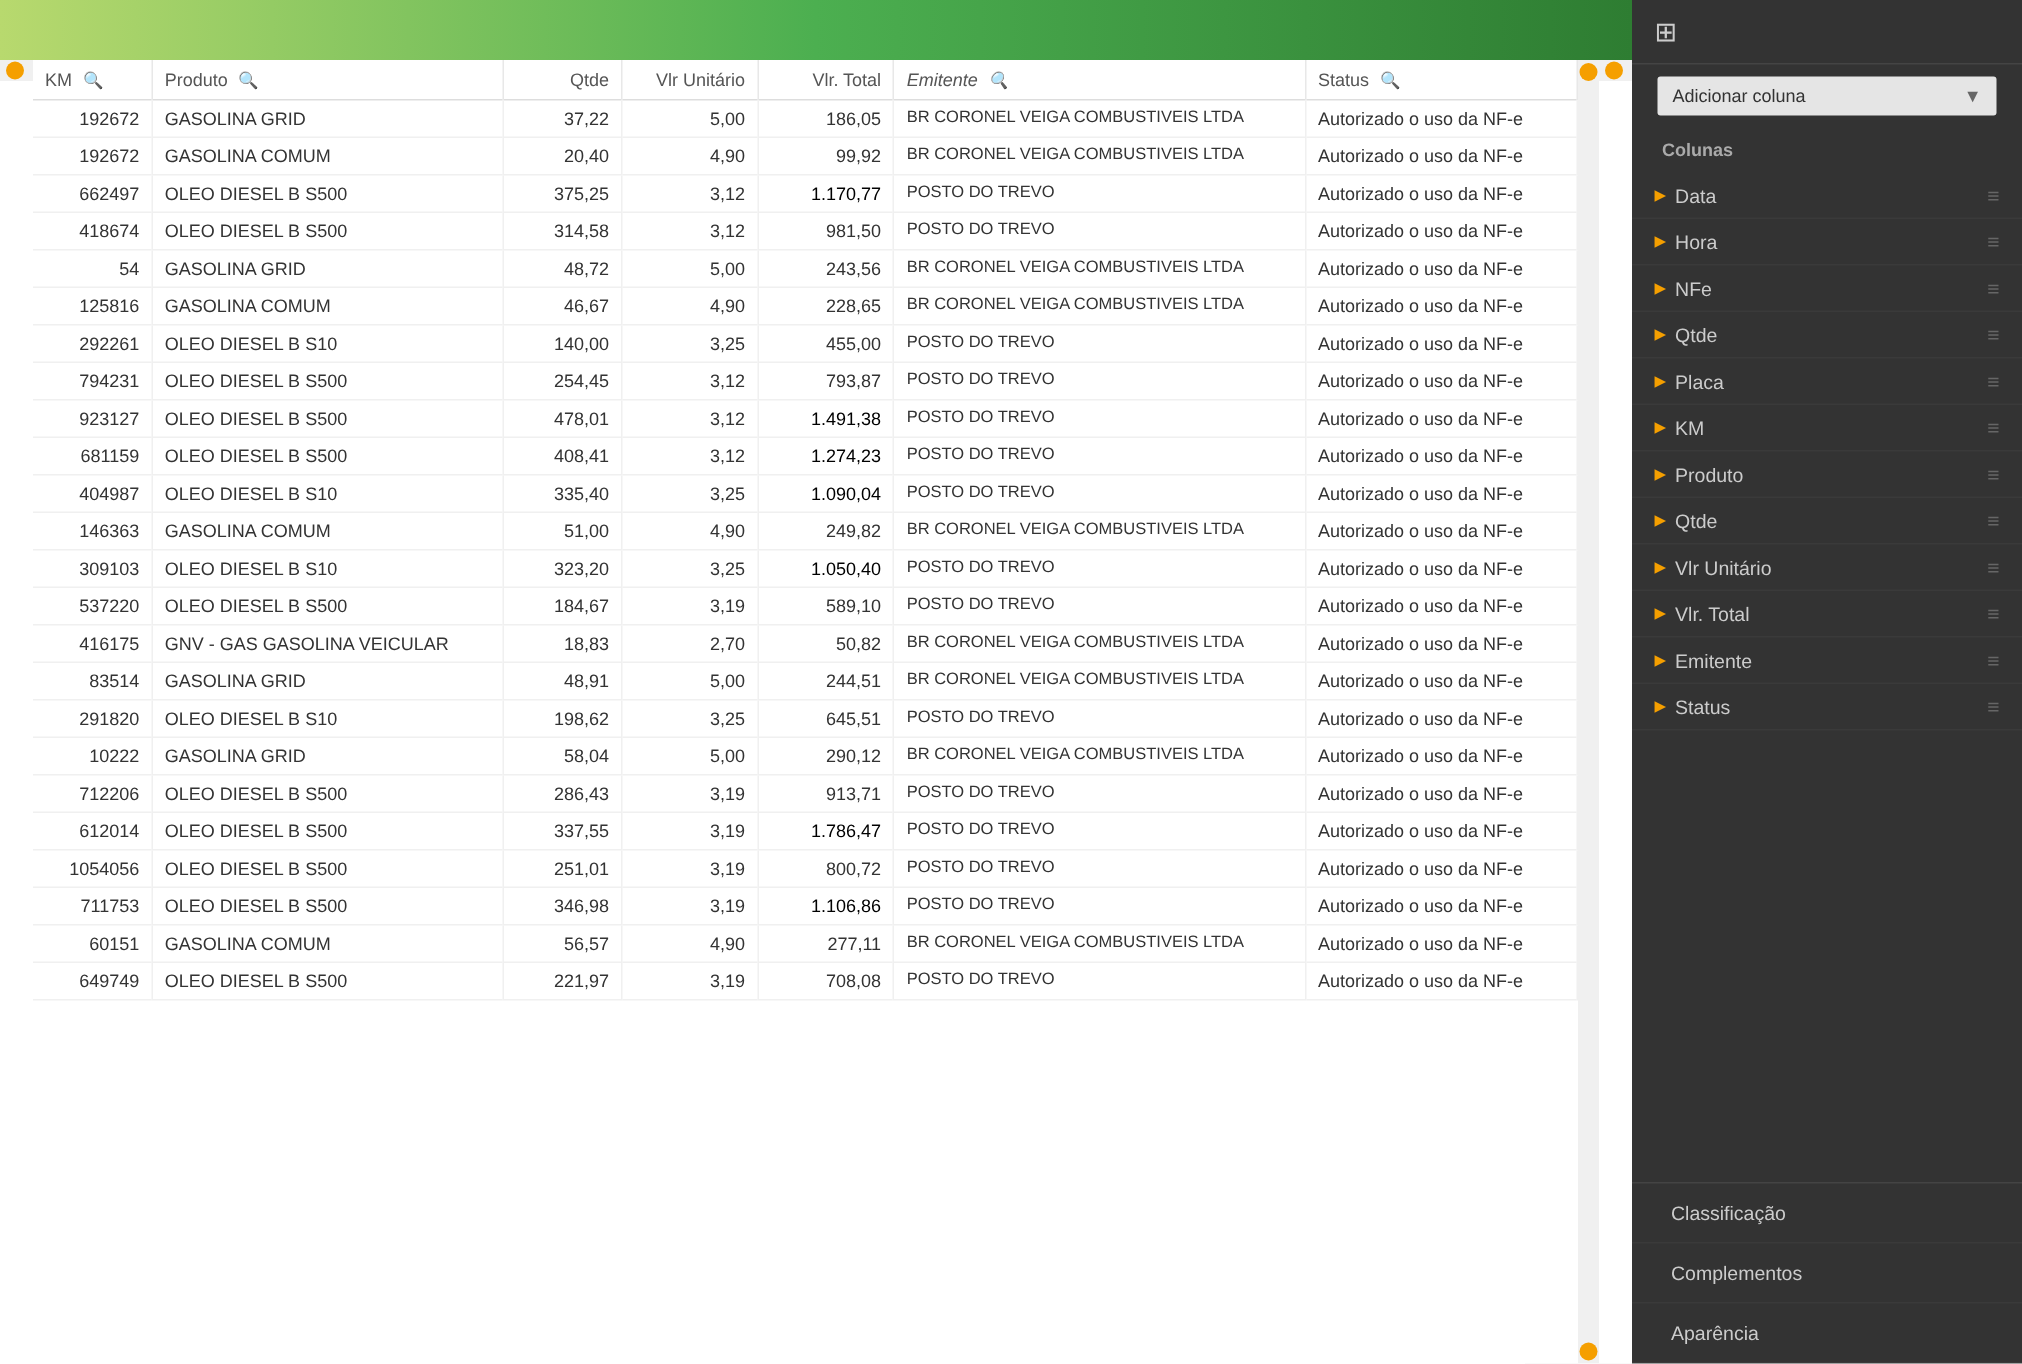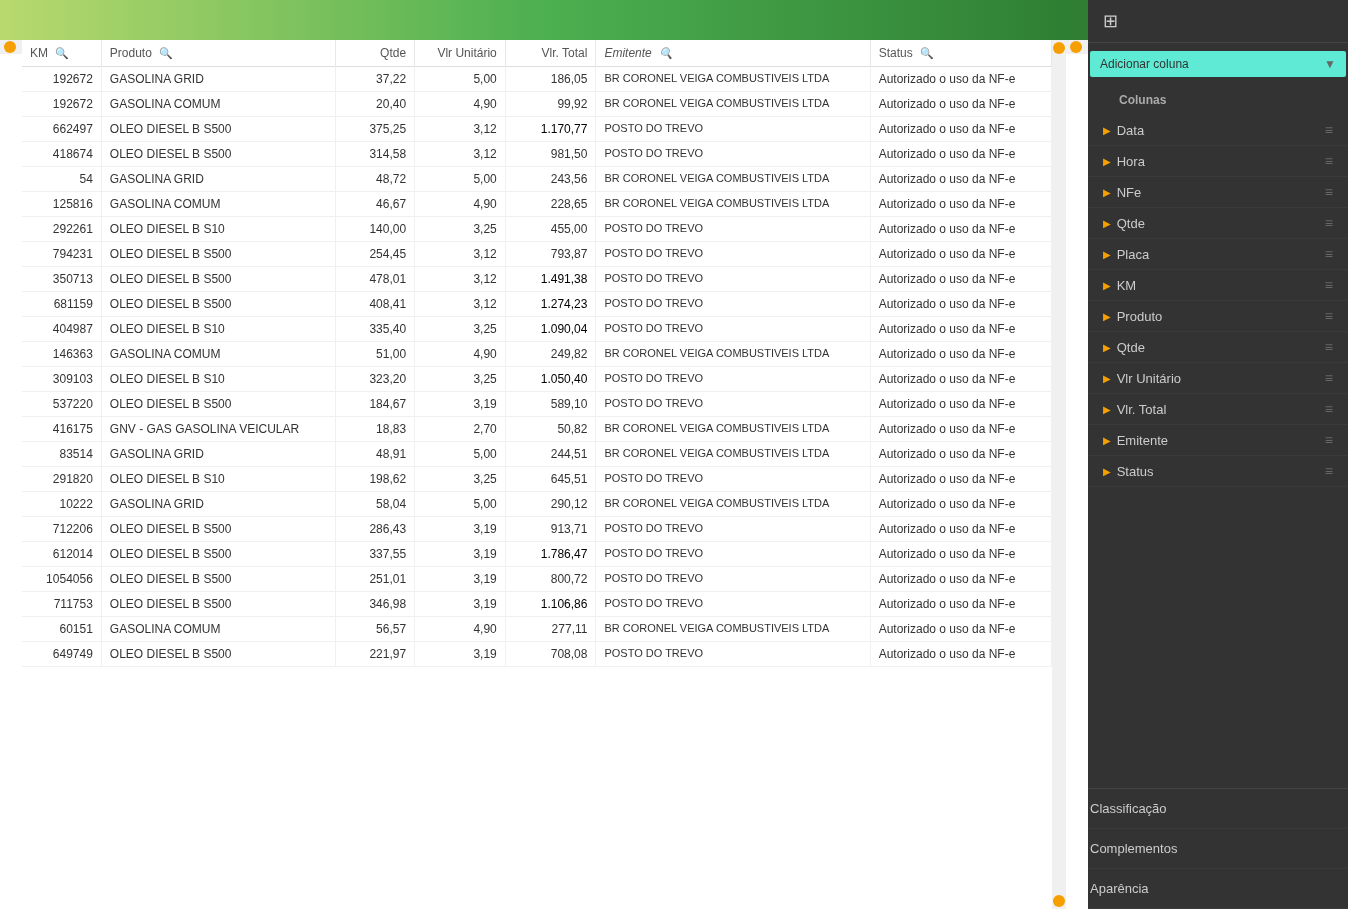--- a/index.html
+++ b/index.html
@@ -101,39 +101,39 @@
       padding: 10px 15px;
       font-size: 14px;
       color: #ccc;
       border-bottom: 1px solid #444;
       display: flex;
       align-items: center;
       gap: 8px;
     }
 
     .add-column-btn {
-      margin: 8px 2px;
-      background: #5eead4;
+      margin: 8px 17px;
+      background: #e5e5e5;
       border: none;
       padding: 6px 10px;
       display: flex;
       align-items: center;
       justify-content: space-between;
       cursor: pointer;
       font-size: 12px;
       color: #333;
       border-radius: 2px;
     }
 
     .add-column-btn .chevron {
       color: #666;
     }
 
     .colunas-label {
-      padding: 8px 31px;
+      padding: 8px 20px;
       font-size: 12px;
       color: #aaa;
       font-weight: bold;
     }
 
     .column-list {
       flex: 1;
       overflow-y: auto;
     }
 
@@ -166,21 +166,21 @@
     .column-drag {
       color: #666;
       font-size: 14px;
     }
 
     .sidebar-bottom {
       border-top: 1px solid #444;
     }
 
     .sidebar-bottom-item {
-      padding: 12px 2px;
+      padding: 12px 26px;
       color: #ccc;
       font-size: 13px;
       cursor: pointer;
       border-bottom: 1px solid #3a3a3a;
     }
 
     .table-container {
       position: relative;
       flex: 1;
       display: flex;
@@ -336,21 +336,21 @@
               <tr>
     <td class="number">794231</td>
     <td>OLEO DIESEL B S500</td>
     <td class="number">254,45</td>
     <td class="number">3,12</td>
     <td class="number">793,87</td>
     <td style="font-size:11px;">POSTO DO TREVO</td>
     <td>Autorizado o uso da NF-e</td>
   </tr>
               <tr>
-    <td class="number">350713</td>
+    <td class="number">923127</td>
     <td>OLEO DIESEL B S500</td>
     <td class="number">478,01</td>
     <td class="number">3,12</td>
     <td class="number highlight">1.491,38</td>
     <td style="font-size:11px;">POSTO DO TREVO</td>
     <td>Autorizado o uso da NF-e</td>
   </tr>
               <tr>
     <td class="number">681159</td>
     <td>OLEO DIESEL B S500</td>

